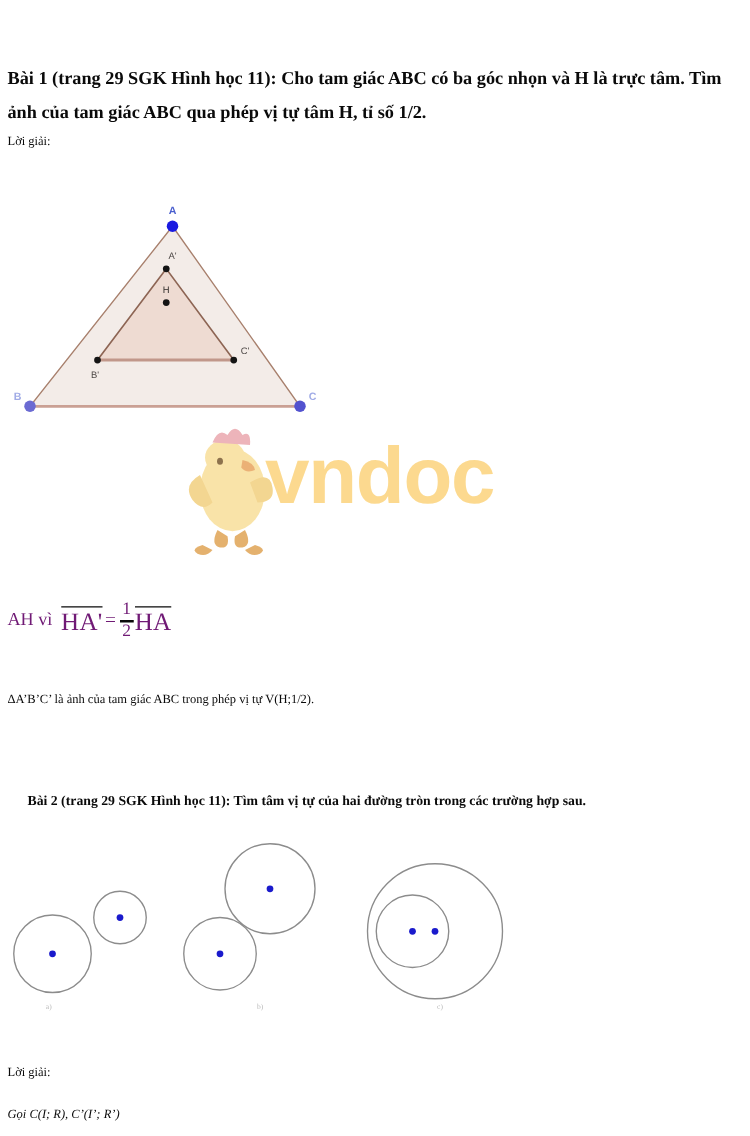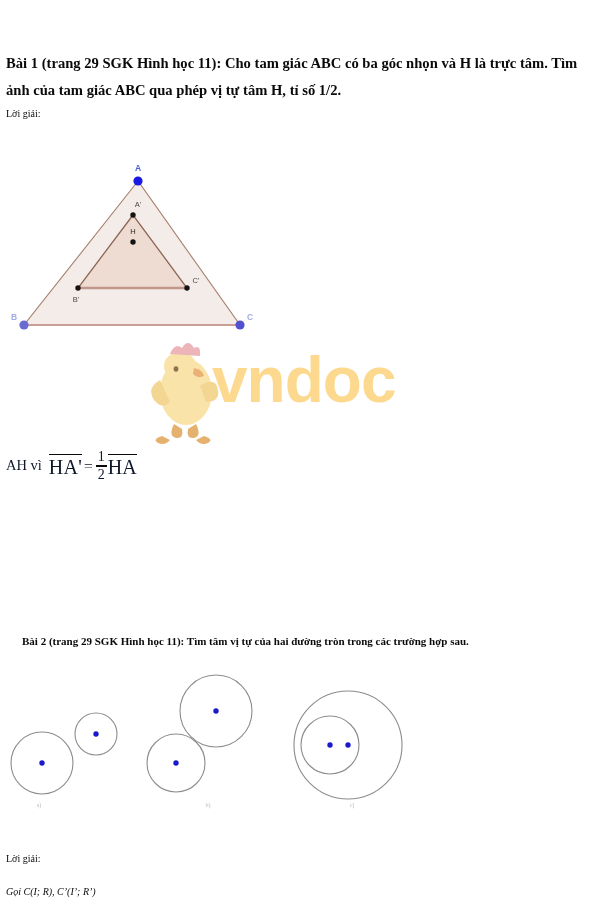--- a/index.html
+++ b/index.html
@@ -46,26 +46,26 @@
   }
   .para-main {
     left: 6px;
     top: 364px;
     width: 580px;
     line-height: 29px;
   }
   .formula-row {
     position: absolute;
     left: 6px;
-    top: 450px;
+    top: 481px;
     display: flex;
     align-items: center;
     font-family: "Liberation Serif", "DejaVu Serif", serif;
     font-size: 15px;
-    color: #0f172a;
+    color: #701a75;
   }
   .formula-lead {
     font-size: 14.5px;
     margin-right: 7px;
   }
   .vec {
     display: inline-block;
     position: relative;
     padding-top: 3px;
     font-size: 20px;
@@ -216,20 +216,21 @@
     <span class="vec">HA'</span>
     <span class="eqsign">=</span>
     <span class="frac">
       <span class="num">1</span>
       <span class="bar"></span>
       <span class="den">2</span>
     </span>
     <span class="vec">HA</span>
   </div>
 
+  <div class="txt para-delta">ΔA’B’C’ là ảnh của tam giác ABC trong phép vị tự V(H;1/2).</div>
 
   <div class="txt bold heading2">Bài 2 (trang 29 SGK Hình học 11): Tìm tâm vị tự của hai đường tròn trong các trường hợp sau.</div>
 
   <div class="fig-circles">
     <svg width="430" height="165" viewBox="0 0 430 165">
 
       <g>
         <circle cx="42" cy="108" r="31" fill="none" stroke="#8c8c8c" stroke-width="1.1"></circle>
         <circle cx="42" cy="108" r="2.7" fill="#1a1acc"></circle>
         <circle cx="96" cy="79" r="21" fill="none" stroke="#8c8c8c" stroke-width="1.1"></circle>

